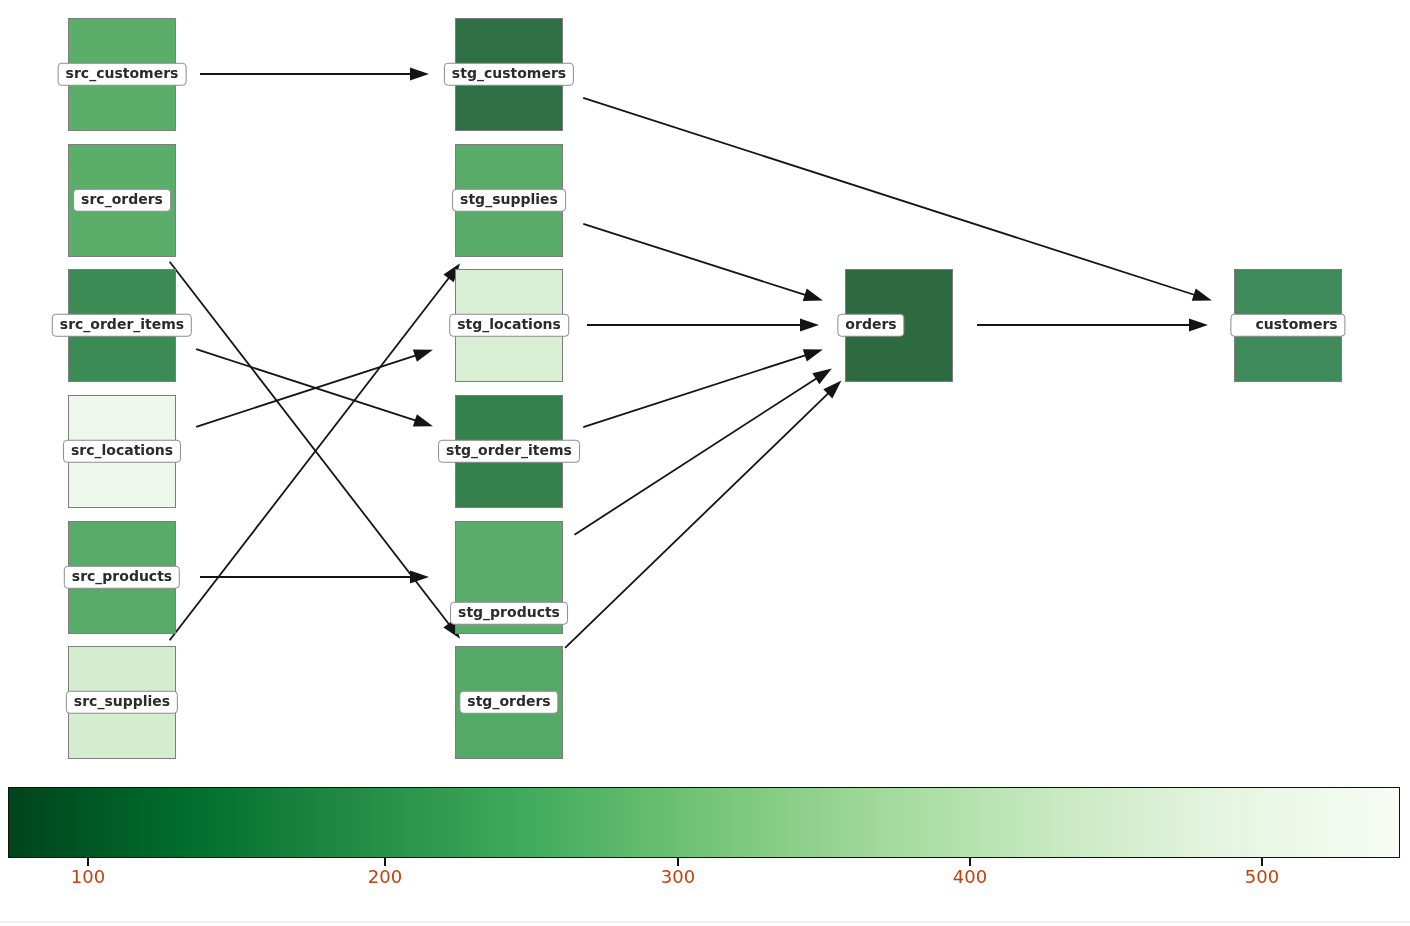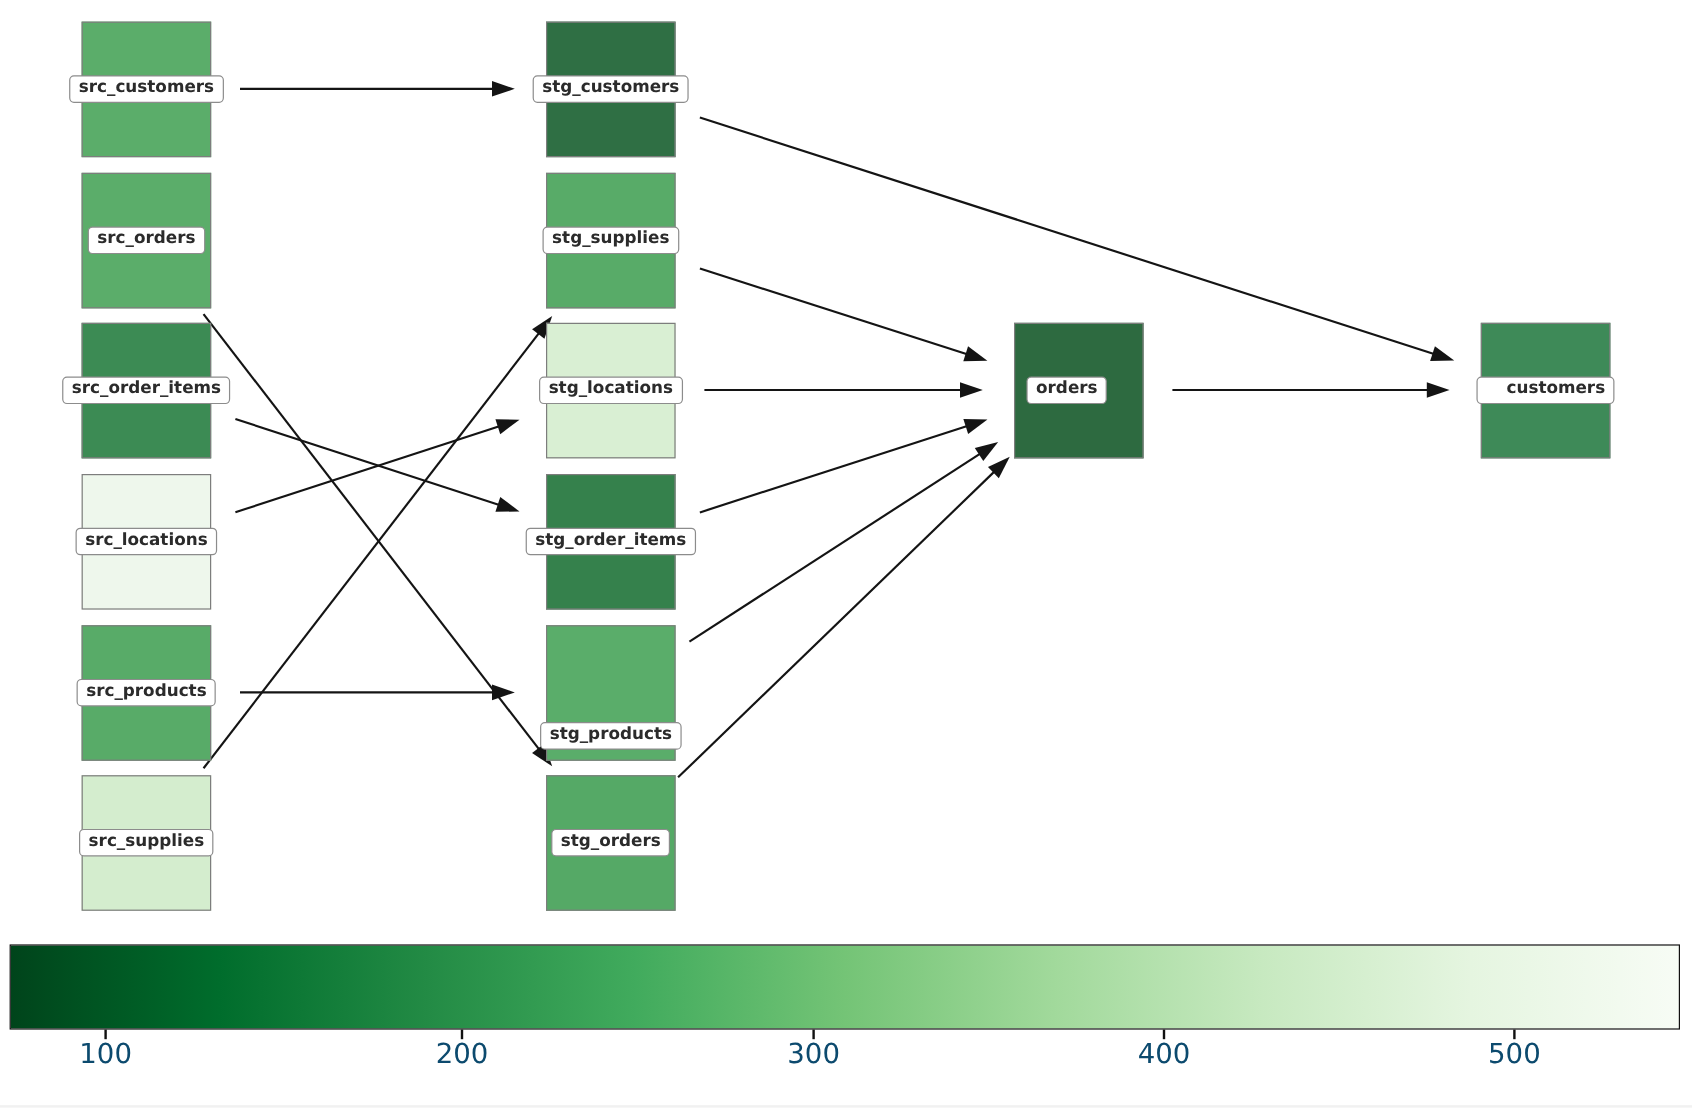--- a/index.html
+++ b/index.html
@@ -44,22 +44,22 @@
   .cb-tick {
     position: absolute;
     top: 858px;
     width: 2px; height: 8px;
     background: #111111;
   }
   .cb-tick-label {
     position: absolute;
     top: 866px;
     transform: translateX(-50%);
-    font-size: 23px;
-    color: #0c4a6e;
+    font-size: 18px;
+    color: #c2410c;
     white-space: nowrap;
   }
   .cb-axis-label {
     position: absolute;
     left: 0; right: 0;
     top: 896px;
     text-align: center;
     font-size: 19px;
     color: #141414;
   }
@@ -150,21 +150,21 @@
       <div class="nlabel" style="left: 122px; top: 325px;">src_order_items</div>
       <div class="nlabel" style="left: 122px; top: 451px;">src_locations</div>
       <div class="nlabel" style="left: 122px; top: 577px;">src_products</div>
       <div class="nlabel" style="left: 122px; top: 702px;">src_supplies</div>
       <div class="nlabel" style="left: 509px; top: 74px;">stg_customers</div>
       <div class="nlabel" style="left: 509px; top: 200px;">stg_supplies</div>
       <div class="nlabel" style="left: 509px; top: 325px;">stg_locations</div>
       <div class="nlabel" style="left: 509px; top: 451px;">stg_order_items</div>
       <div class="nlabel" style="left: 509px; top: 577px; margin-top: 36px;">stg_products</div>
       <div class="nlabel" style="left: 509px; top: 702px;">stg_orders</div>
-      <div class="nlabel" style="left: 889px; top: 325px;">orders</div>
+      <div class="nlabel" style="left: 871px; top: 325px;">orders</div>
       <div class="nlabel" style="left: 1288px; top: 325px; padding-left: 24px;">customers</div>
     </div>
 
   <div class="colorbar-gradient" id="colorbar-gradient" style="background: linear-gradient(to right, rgb(0, 68, 27) 0%, rgb(0, 109, 44) 12.5%, rgb(35, 139, 69) 25%, rgb(65, 171, 93) 37.5%, rgb(116, 196, 118) 50%, rgb(161, 217, 155) 62.5%, rgb(199, 233, 192) 75%, rgb(229, 245, 224) 87.5%, rgb(247, 252, 245) 100%);"></div>
   <div id="colorbar-ticks">
       <div class="cb-tick" style="left: 87px;"></div>
       <div class="cb-tick-label" style="left: 88px;">100</div>
       <div class="cb-tick" style="left: 384px;"></div>
       <div class="cb-tick-label" style="left: 385px;">200</div>
       <div class="cb-tick" style="left: 677px;"></div>

